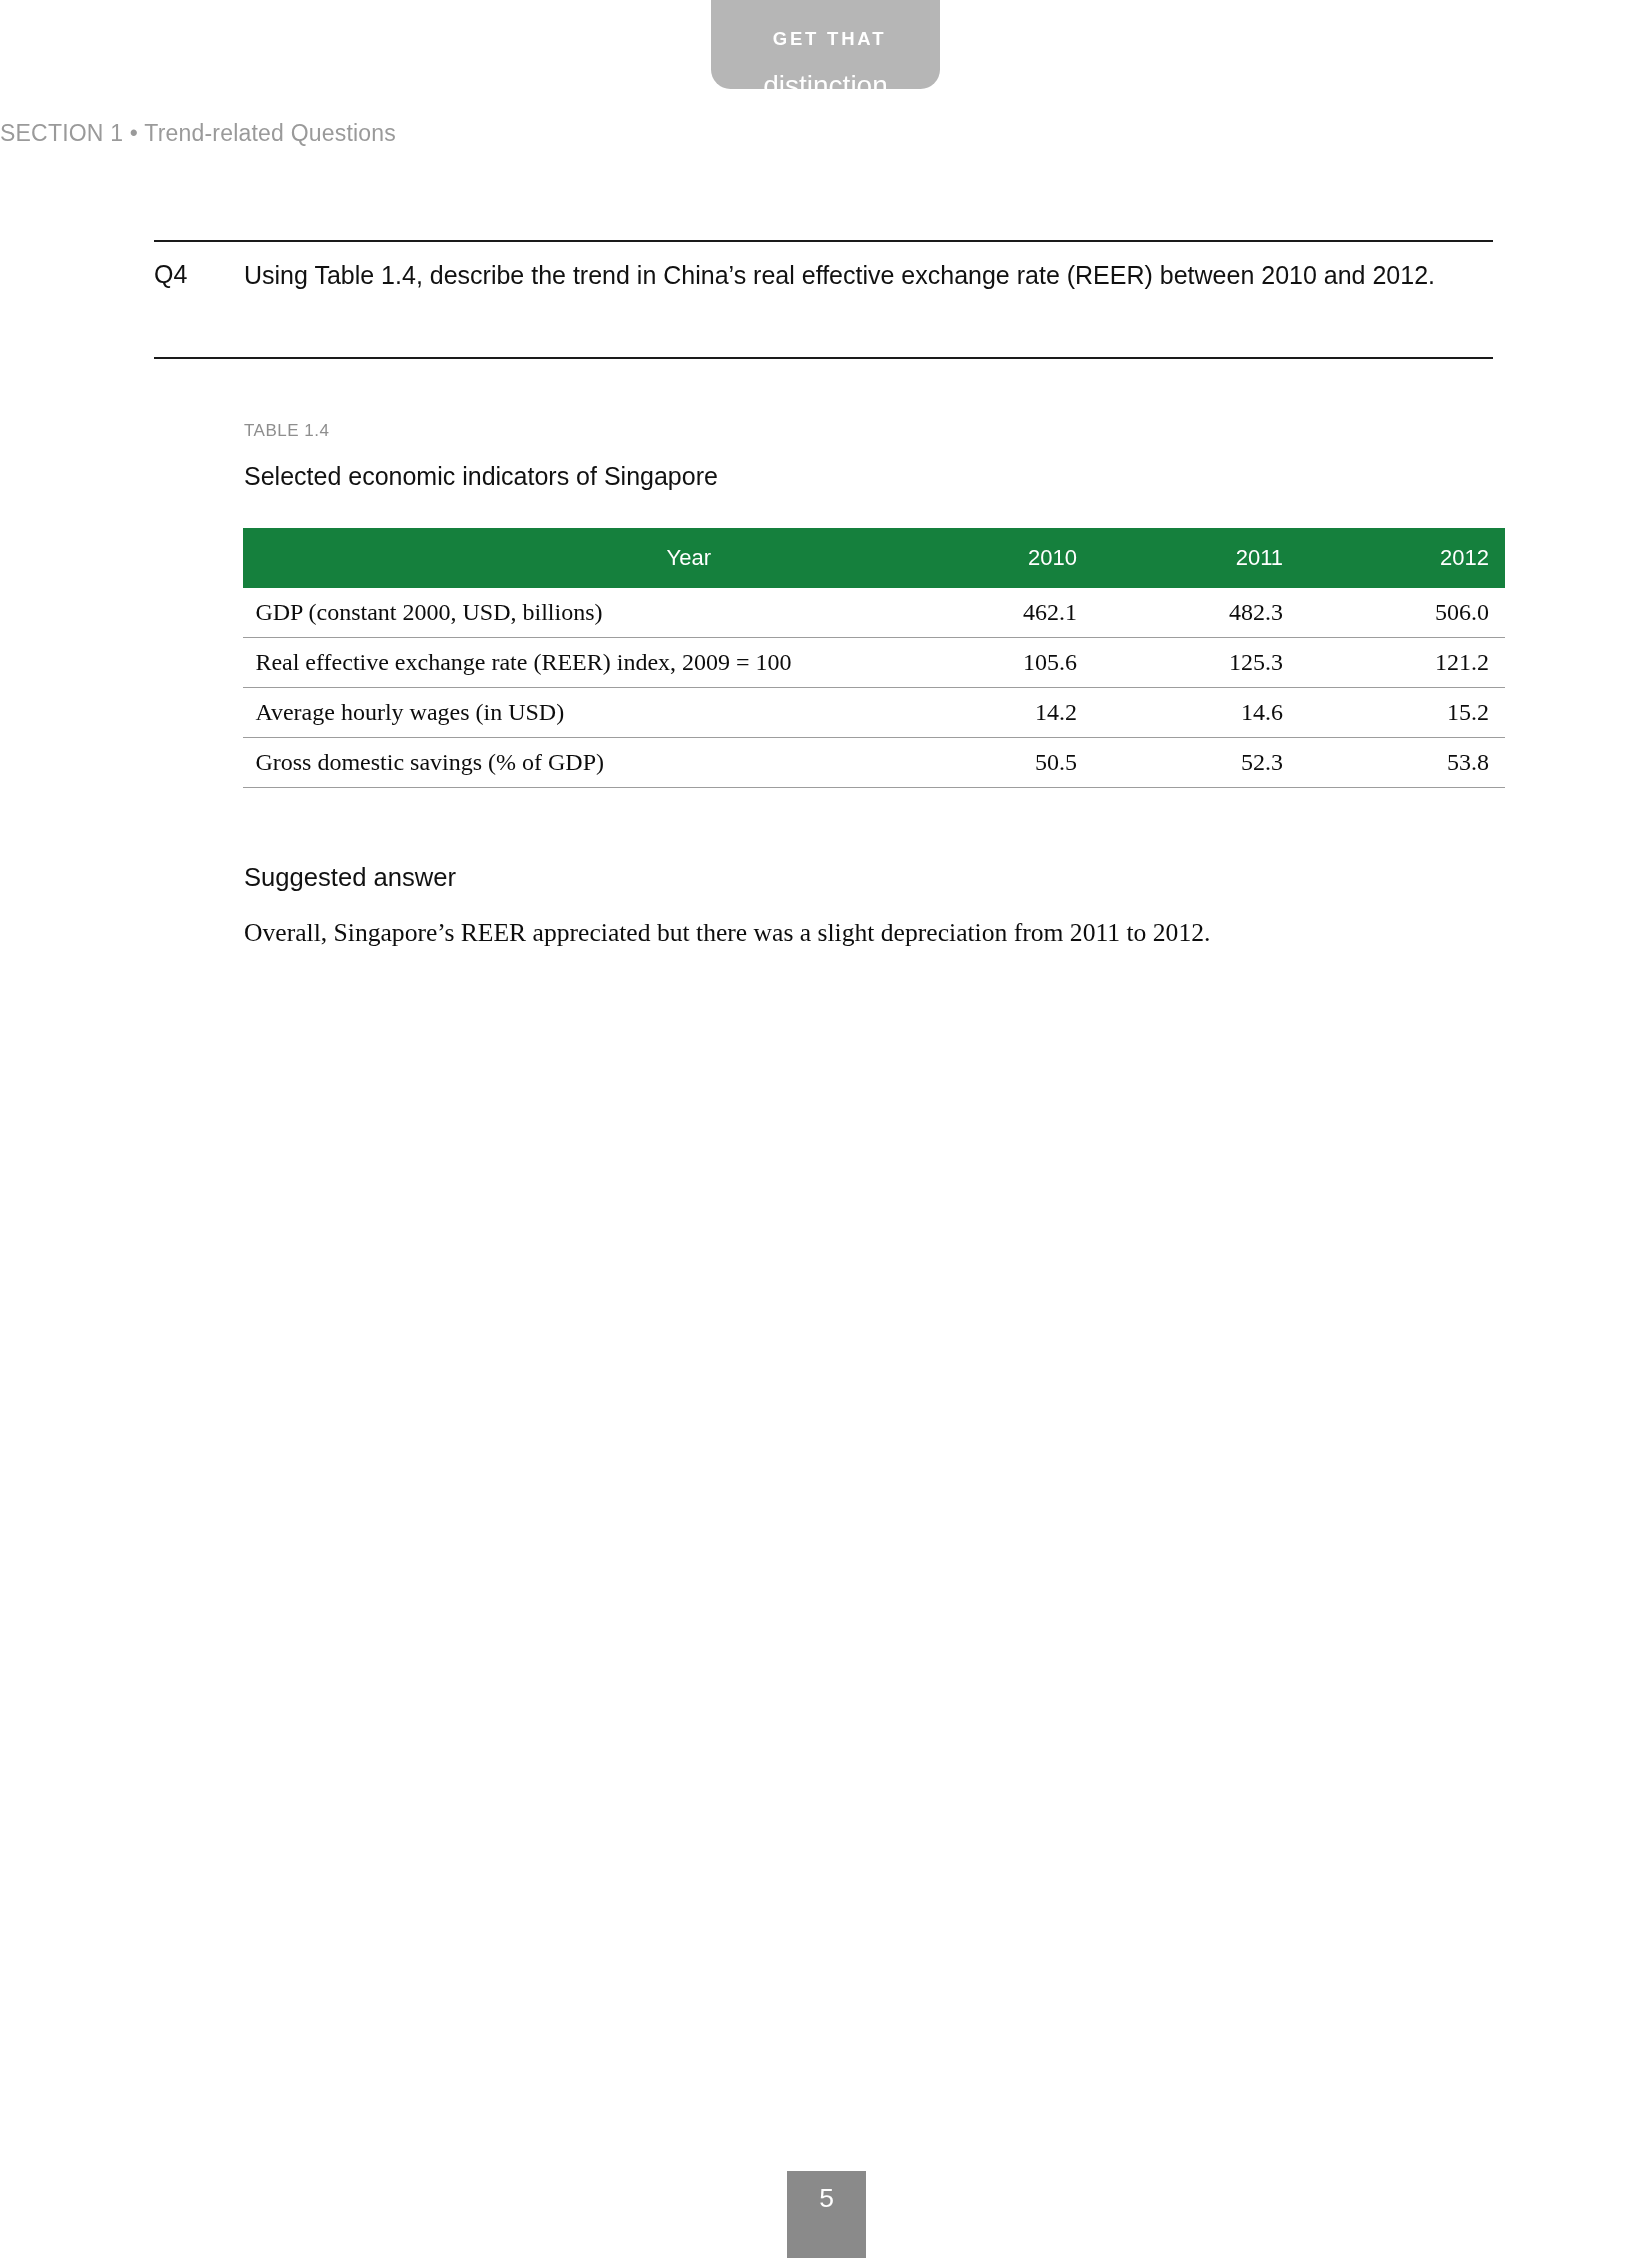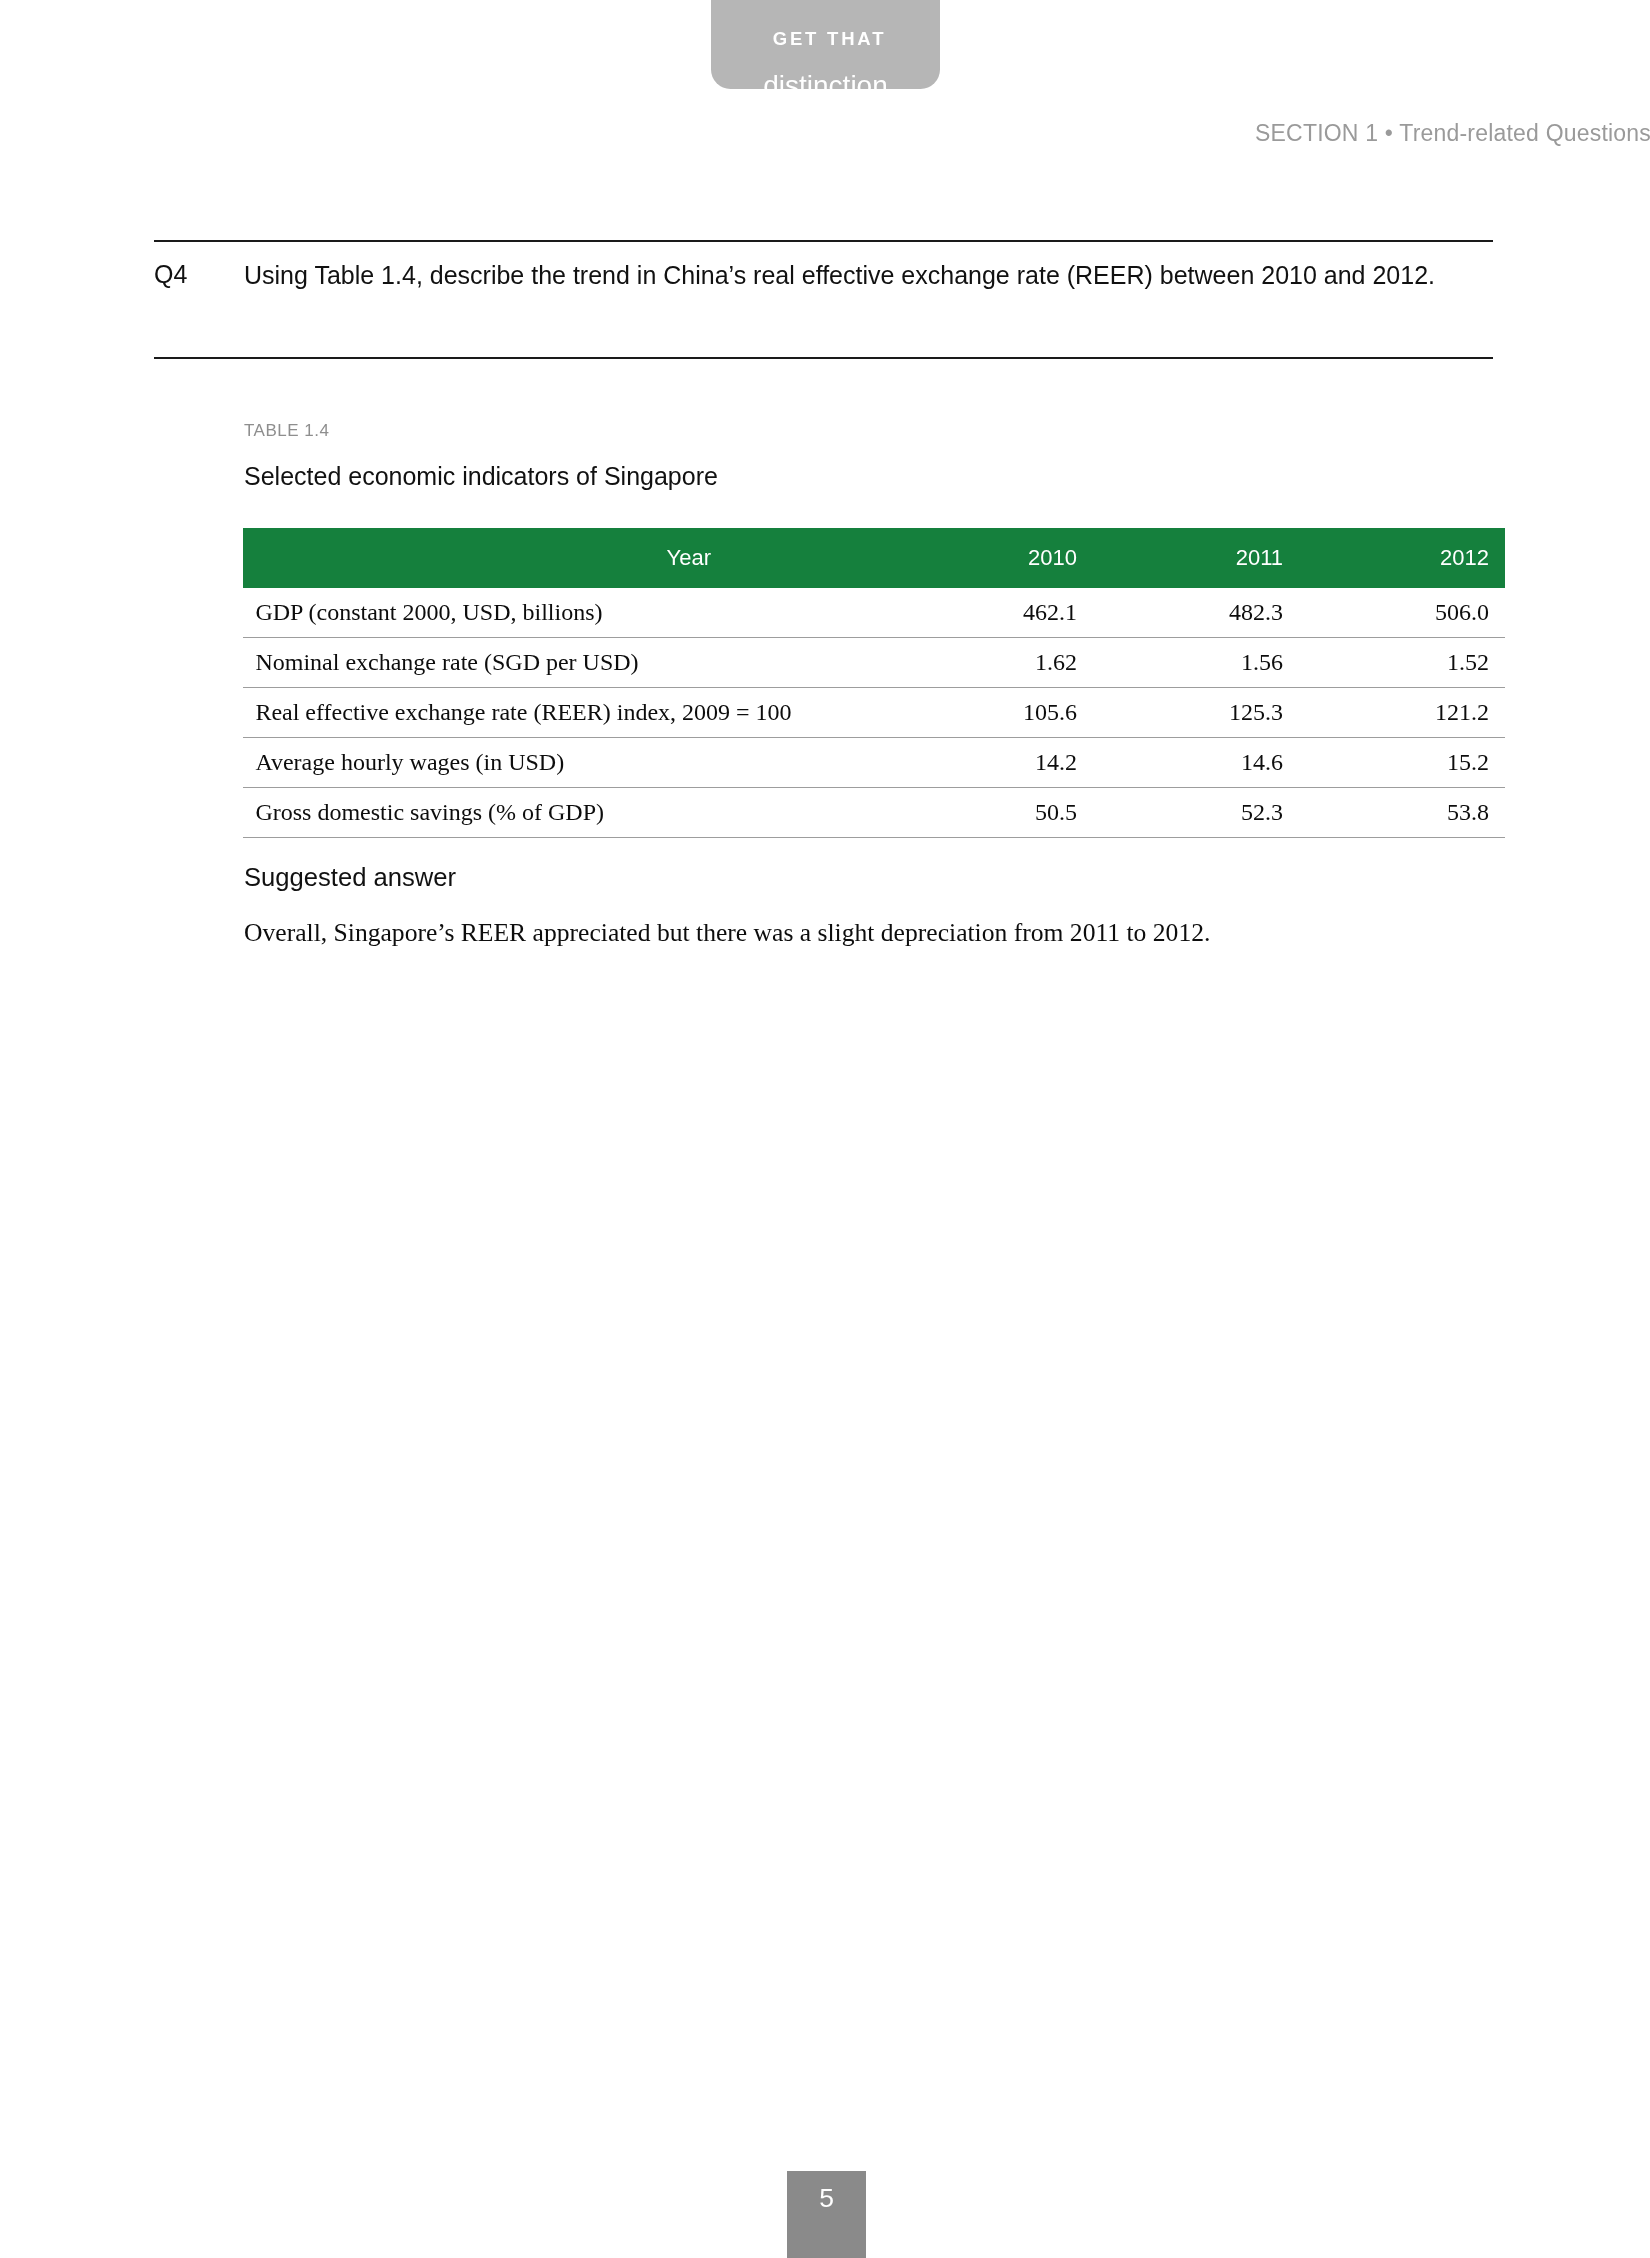--- a/index.html
+++ b/index.html
@@ -47,21 +47,21 @@
     line-height: 1.18;
     margin-top: 20px;
   }
 
   
   .running-head {
     position: absolute;
     left: 0;
     top: 120px;
     width: 1651px;
-    text-align: right;
+    text-align: left;
     color: #9a9a9a;
     font-size: 23px;
     letter-spacing: 0.2px;
   }
 
   
   .rule {
     position: absolute;
     left: 154px;
     width: 1339px;
@@ -204,26 +204,20 @@
     </tr>
   </thead>
   <tbody>
     <tr>
       <td class="cell-label">GDP (constant 2000, USD, billions)</td>
       <td class="cell-value">462.1</td>
       <td class="cell-value">482.3</td>
       <td class="cell-value">506.0</td>
     </tr>
     <tr>
-      <td class="cell-label">Nominal exchange rate (SGD per USD)</td>
-      <td class="cell-value">1.62</td>
-      <td class="cell-value">1.56</td>
-      <td class="cell-value">1.52</td>
-    </tr>
-    <tr>
       <td class="cell-label">Real effective exchange rate (REER) index, 2009 = 100</td>
       <td class="cell-value">105.6</td>
       <td class="cell-value">125.3</td>
       <td class="cell-value">121.2</td>
     </tr>
     <tr>
       <td class="cell-label">Average hourly wages (in USD)</td>
       <td class="cell-value">14.2</td>
       <td class="cell-value">14.6</td>
       <td class="cell-value">15.2</td>

